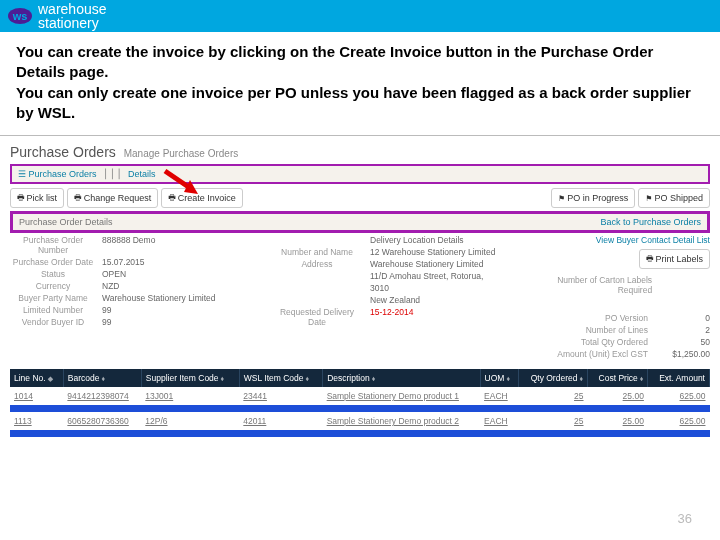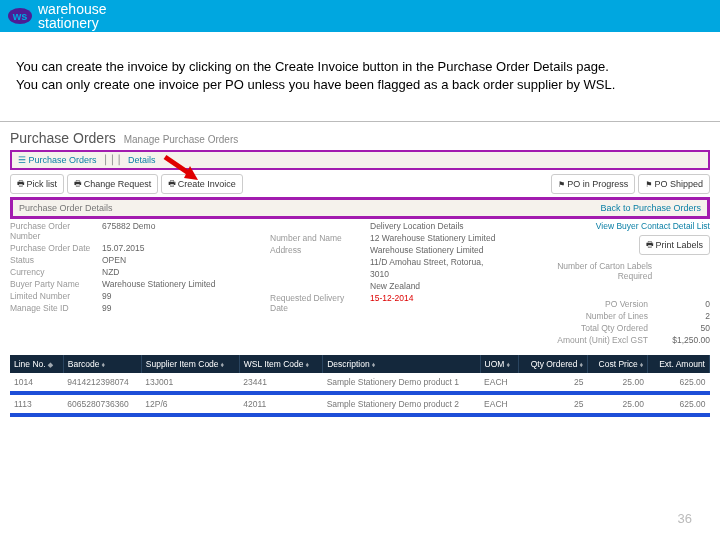--- a/index.html
+++ b/index.html
@@ -1,48 +1,48 @@
 <!DOCTYPE html>
 <html><head>
 <meta charset="utf-8">
 <style>
   * { box-sizing: border-box; margin: 0; padding: 0; }
   body { font-family: Arial, sans-serif; font-size: 10px; background: #fff; width: 720px; height: 540px; overflow: hidden; position: relative; }
   .topbar { background: #00a7e0; height: 32px; display: flex; align-items: center; padding: 0 8px; }
   .logo-circle { background: #4c1d95; width: 24px; height: 16px; border-radius: 50%; display: flex; align-items: center; justify-content: center; color: #00a7e0; font-weight: bold; font-size: 11px; }
   .logo-text { color: #fff; margin-left: 6px; font-size: 14px; line-height: 1; }
-  .instructions { padding: 26px 16px; font-size: 13px; font-weight: normal; line-height: 1.35; }
+  .instructions { padding: 10px 16px; font-size: 15px; font-weight: bold; line-height: 1.35; }
   .section { margin: 4px 10px; }
   .page-title { font-size: 14px; color: #555; padding: 4px 0; }
   .page-title .sub { font-size: 10px; color: #888; margin-left: 4px; font-weight: normal; }
   .breadcrumb { background: #f5f2ec; border: 2px solid #a21caf; padding: 3px 6px; font-size: 9px; color: #0a7fa5; }
   .breadcrumb .sep { color: #888; margin: 0 3px; }
   .toolbar { margin: 3px 10px; display: flex; justify-content: space-between; position: relative; }
   .btn-group { display: flex; gap: 3px; }
   .btn { border: 1px solid #ccc; background: #fff; border-radius: 3px; padding: 2px 6px; font-size: 9px; cursor: pointer; display: flex; align-items: center; gap: 2px; color: #333; }
   .btn .icon { font-size: 8px; }
   .arrow-annotation { position: absolute; left: 150px; top: -22px; width: 40px; height: 30px; pointer-events: none; }
   .details-header { background: #f5f2ec; border: 3px solid #a21caf; margin: 2px 10px; padding: 3px 6px; font-size: 9px; color: #777; display: flex; justify-content: space-between; }
   .details-header .link { color: #0a7fa5; }
   .details-body { margin: 2px 10px; display: flex; font-size: 8.5px; color: #666; gap: 8px; }
   .col { flex: 1; }
   .col3 { flex: 0 0 180px; text-align: right; position: relative; }
   .field-row { display: flex; margin-bottom: 2px; }
-  .field-label { width: 92px; text-align: left; color: #999; padding-right: 6px; }
+  .field-label { width: 92px; text-align: center; color: #999; padding-right: 6px; }
   .field-value { color: #666; }
   .col2 .field-label { width: 100px; }
   .red-date { color: #d00; }
   .col3 .field-row { justify-content: flex-end; }
   .col3 .field-label { width: auto; text-align: right; }
   .col3 .field-value { width: 56px; text-align: right; }
   .view-link { color: #0a7fa5; text-align: right; margin-bottom: 4px; display: block; }
   .table { margin: 8px 10px 0; width: calc(100% - 20px); border-collapse: collapse; font-size: 8.5px; }
   .table th { background: #14283c; color: #fff; padding: 4px; text-align: left; font-weight: normal; border-right: 1px solid #2a4560; }
   .table th .sort { font-size: 7px; opacity: .6; margin-left: 2px; }
-  .table td { padding: 4px; border-bottom: 4px solid #1d4ed8; color: #777; filter: blur(0.4px); }
+  .table td { padding: 4px; border-bottom: 7px solid #1d4ed8; color: #777; filter: blur(0.4px); text-decoration: underline; }
   .table .num { text-align: right; }
   .page-num { position: absolute; right: 28px; bottom: 14px; color: #bbb; font-size: 13px; }
   hr.sep { border: none; border-top: 1px solid #bbb; margin: 2px 0; }
 </style>
 </head>
 <body>
 
 <div class="topbar">
   <div class="logo-circle">ws</div>
   <div class="logo-text">
@@ -103,21 +103,21 @@
 
 <div class="details-header">
   <span style="filter:blur(0.5px)">Purchase Order Details</span>
   <span class="link">Back to Purchase Orders</span>
 </div>
 
 <div class="details-body">
   <div class="col">
     <div class="field-row">
         <div class="field-label">Purchase Order Number</div>
-        <div class="field-value">675882 Demo</div>
+        <div class="field-value">888888 Demo</div>
       </div>
     <div class="field-row">
         <div class="field-label">Purchase Order Date</div>
         <div class="field-value">15.07.2015</div>
       </div>
     <div class="field-row">
         <div class="field-label">Status</div>
         <div class="field-value">OPEN</div>
       </div>
     <div class="field-row">
@@ -126,21 +126,21 @@
       </div>
     <div class="field-row">
         <div class="field-label">Buyer Party Name</div>
         <div class="field-value">Warehouse Stationery Limited</div>
       </div>
     <div class="field-row">
         <div class="field-label">Limited Number</div>
         <div class="field-value">99</div>
       </div>
     <div class="field-row">
-        <div class="field-label">Manage Site ID</div>
+        <div class="field-label">Vendor Buyer ID</div>
         <div class="field-value">99</div>
       </div>
   </div>
   <div class="col col2">
     <div class="field-row">
         <div class="field-label"></div>
         <div class="field-value">Delivery Location Details</div>
       </div>
     <div class="field-row">
         <div class="field-label">Number and Name</div>

